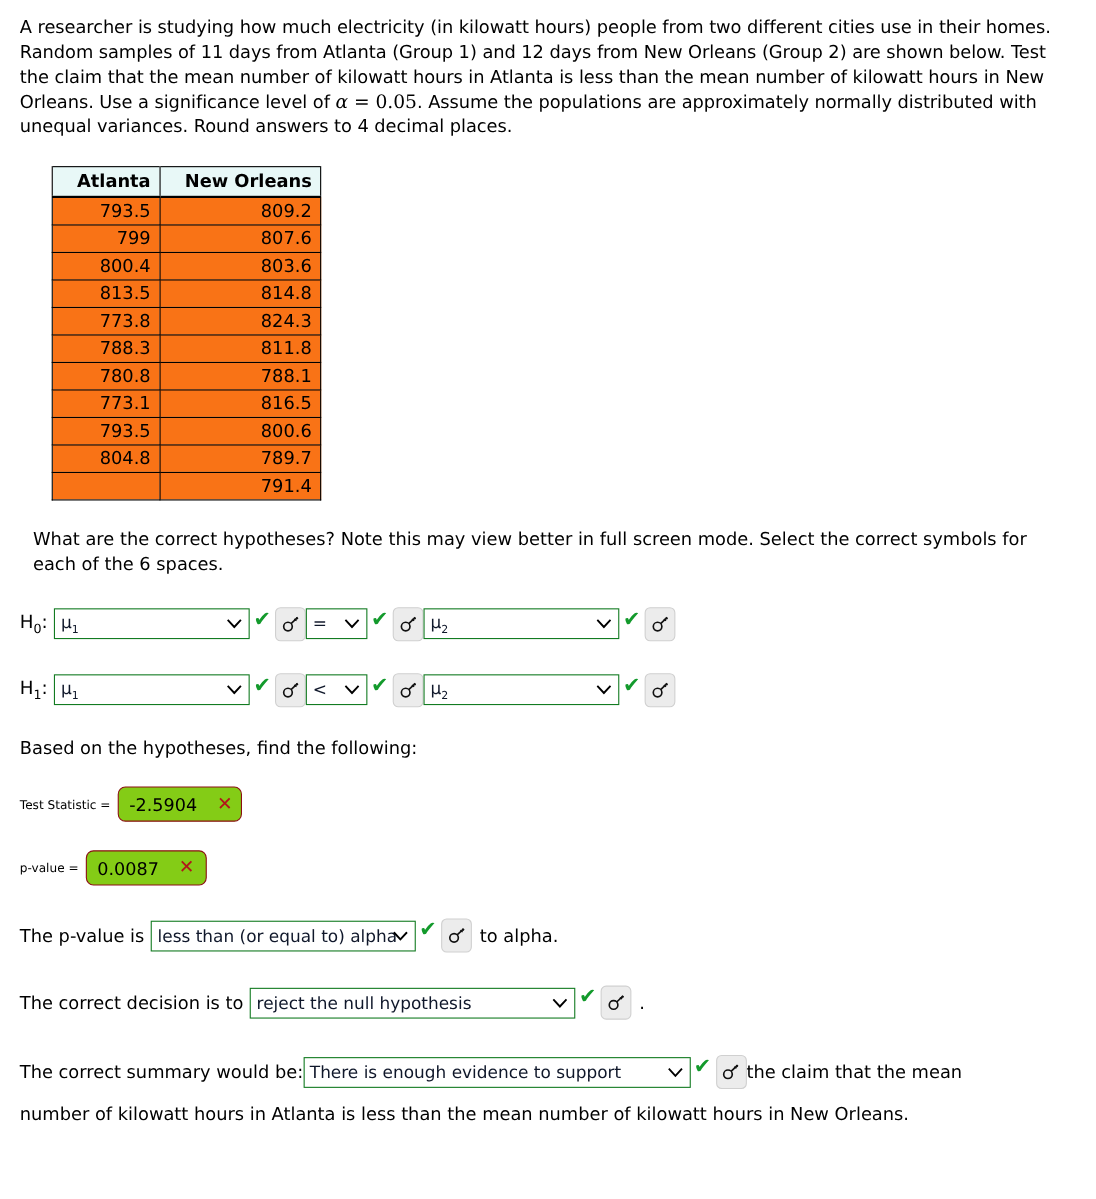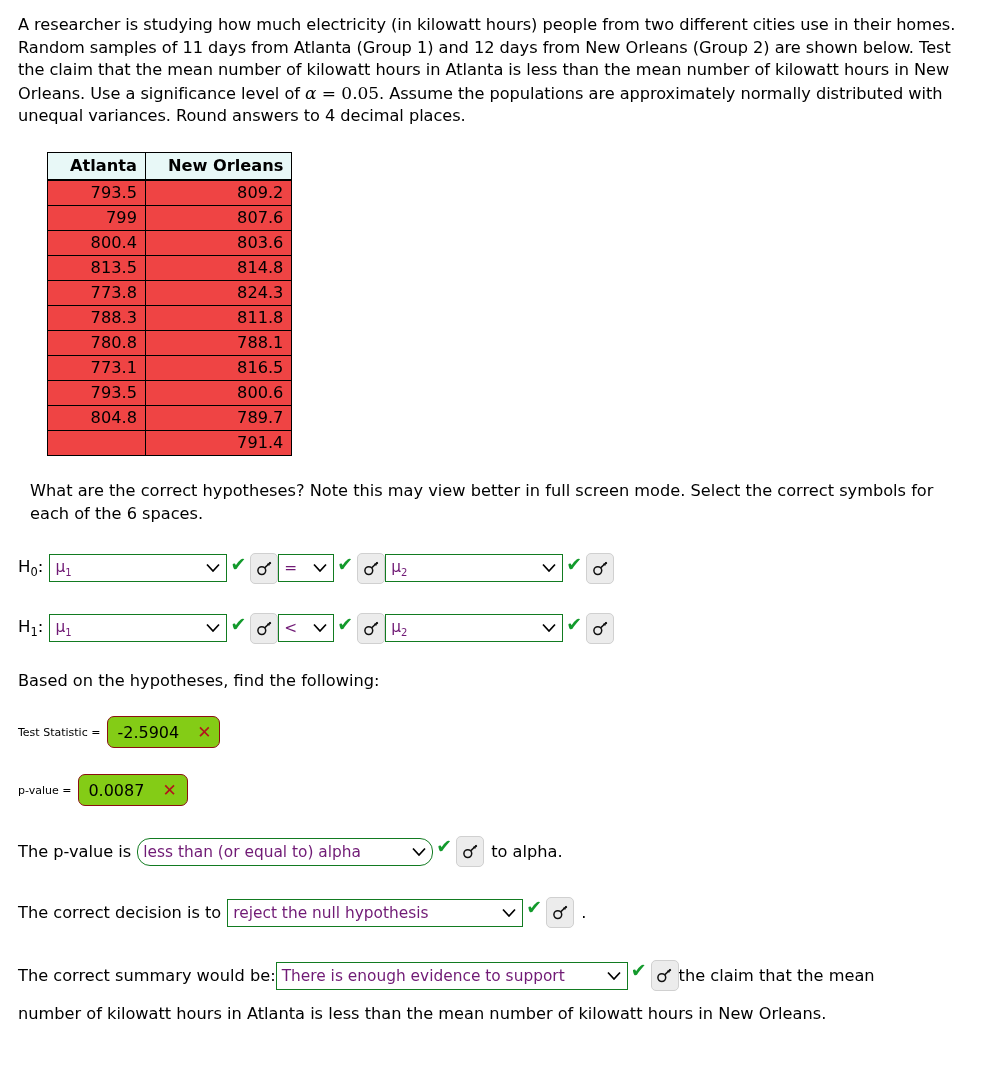--- a/index.html
+++ b/index.html
@@ -54,21 +54,21 @@
     border-left: 1px solid #000;
     border-right: 1px solid #000;
     border-bottom: 2px solid #000;
     font-size: 16.2px;
     font-weight: bold;
     padding: 3px 8px 4px 22px;
     text-align: center;
     white-space: nowrap;
   }
   table.data td {
-    background: #ef4444;
+    background: #f97316;
     border: 1px solid #000;
     font-size: 16.2px;
     padding: 2px 8px 3px 8px;
     text-align: right;
     height: 19px;
     white-space: nowrap;
   }
   table.data col.c1 { width: 89px; }
   table.data col.c2 { width: 141px; }
 
@@ -107,36 +107,36 @@
     border: 1.6px solid #127b21;
     background: #ffffff;
     height: 28px;
     box-sizing: border-box;
     display: inline-flex;
     align-items: center;
     font-size: 15.4px;
     padding: 0 26px 0 5px;
     white-space: nowrap;
     cursor: pointer;
-    color: #701a75;
+    color: #0f172a;
   }
   .sel .chev {
     position: absolute;
     right: 6px;
     top: 50%;
     transform: translateY(-50%);
     width: 14px;
     height: 9px;
     pointer-events: none;
   }
   .sel .chev svg { display: block; }
 
   .sel.w-mu  { width: 178px; }
   .sel.w-op  { width: 56px; padding-right: 24px; }
-  .sel.w-pv  { width: 296px; border-radius: 13px; }
+  .sel.w-pv  { width: 241px; }
   .sel.w-dec { width: 296px; }
   .sel.w-sum { width: 352px; }
 
   .musub {
     font-family: "DejaVu Sans", sans-serif;
     font-size: 15.4px;
   }
   .musub sub { font-size: 10px; }
 
   

